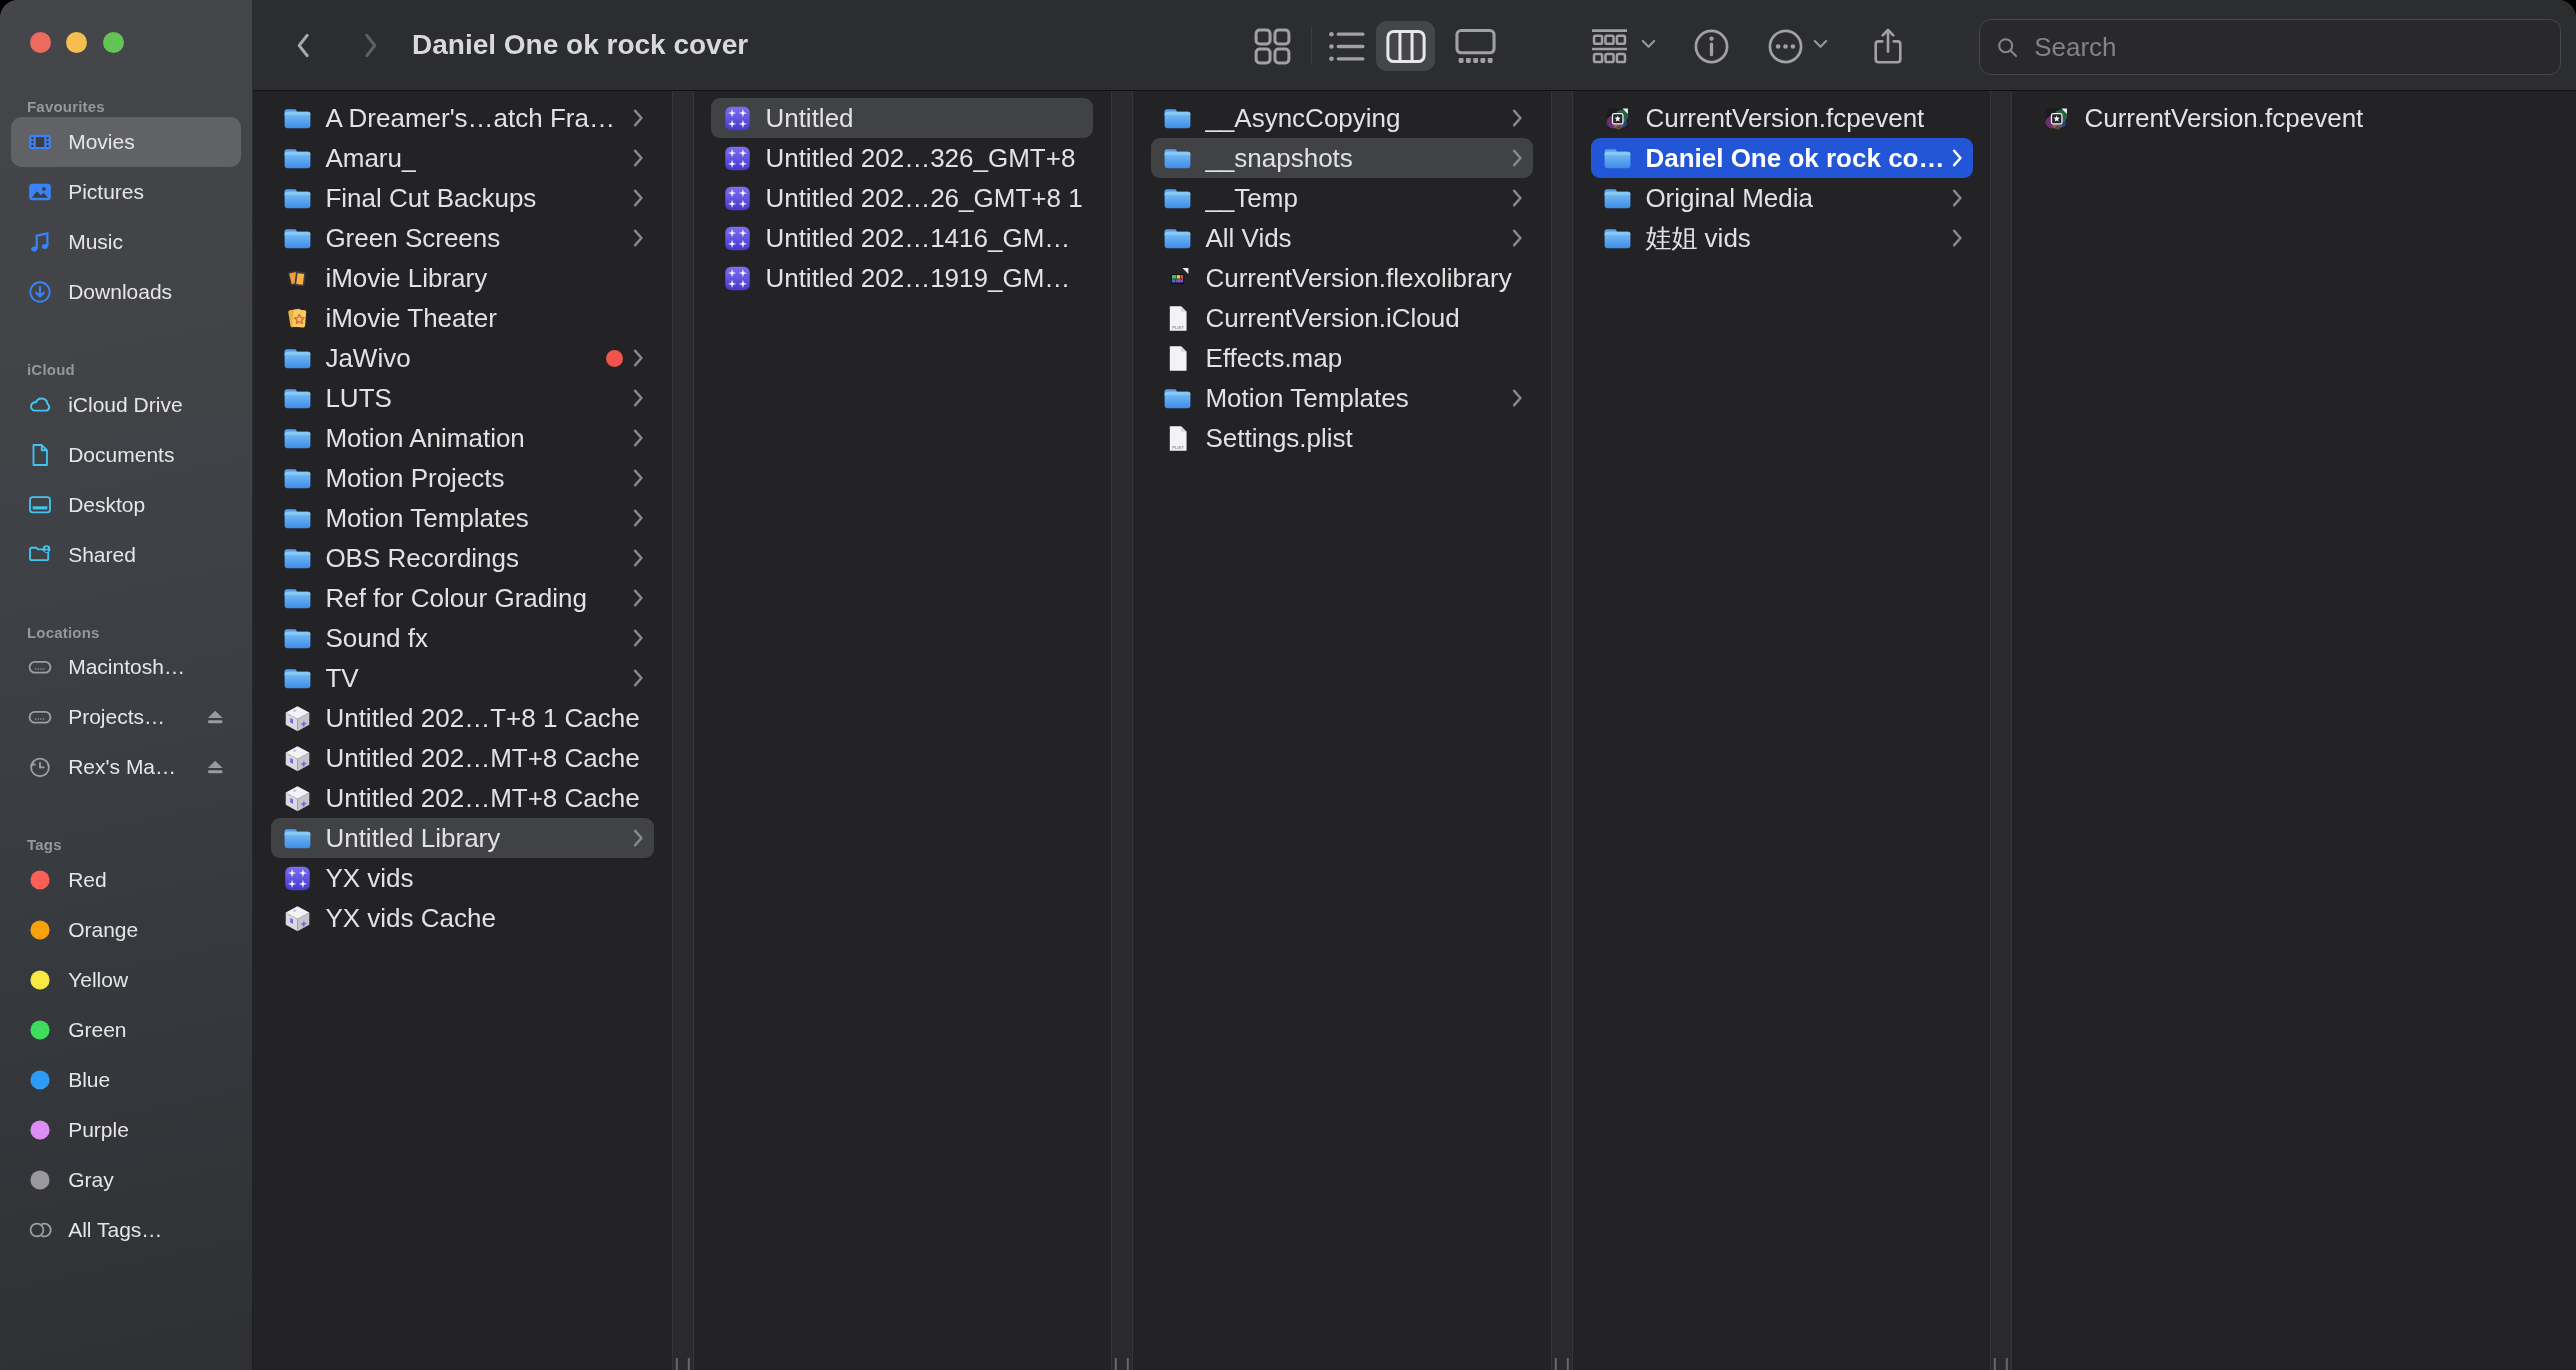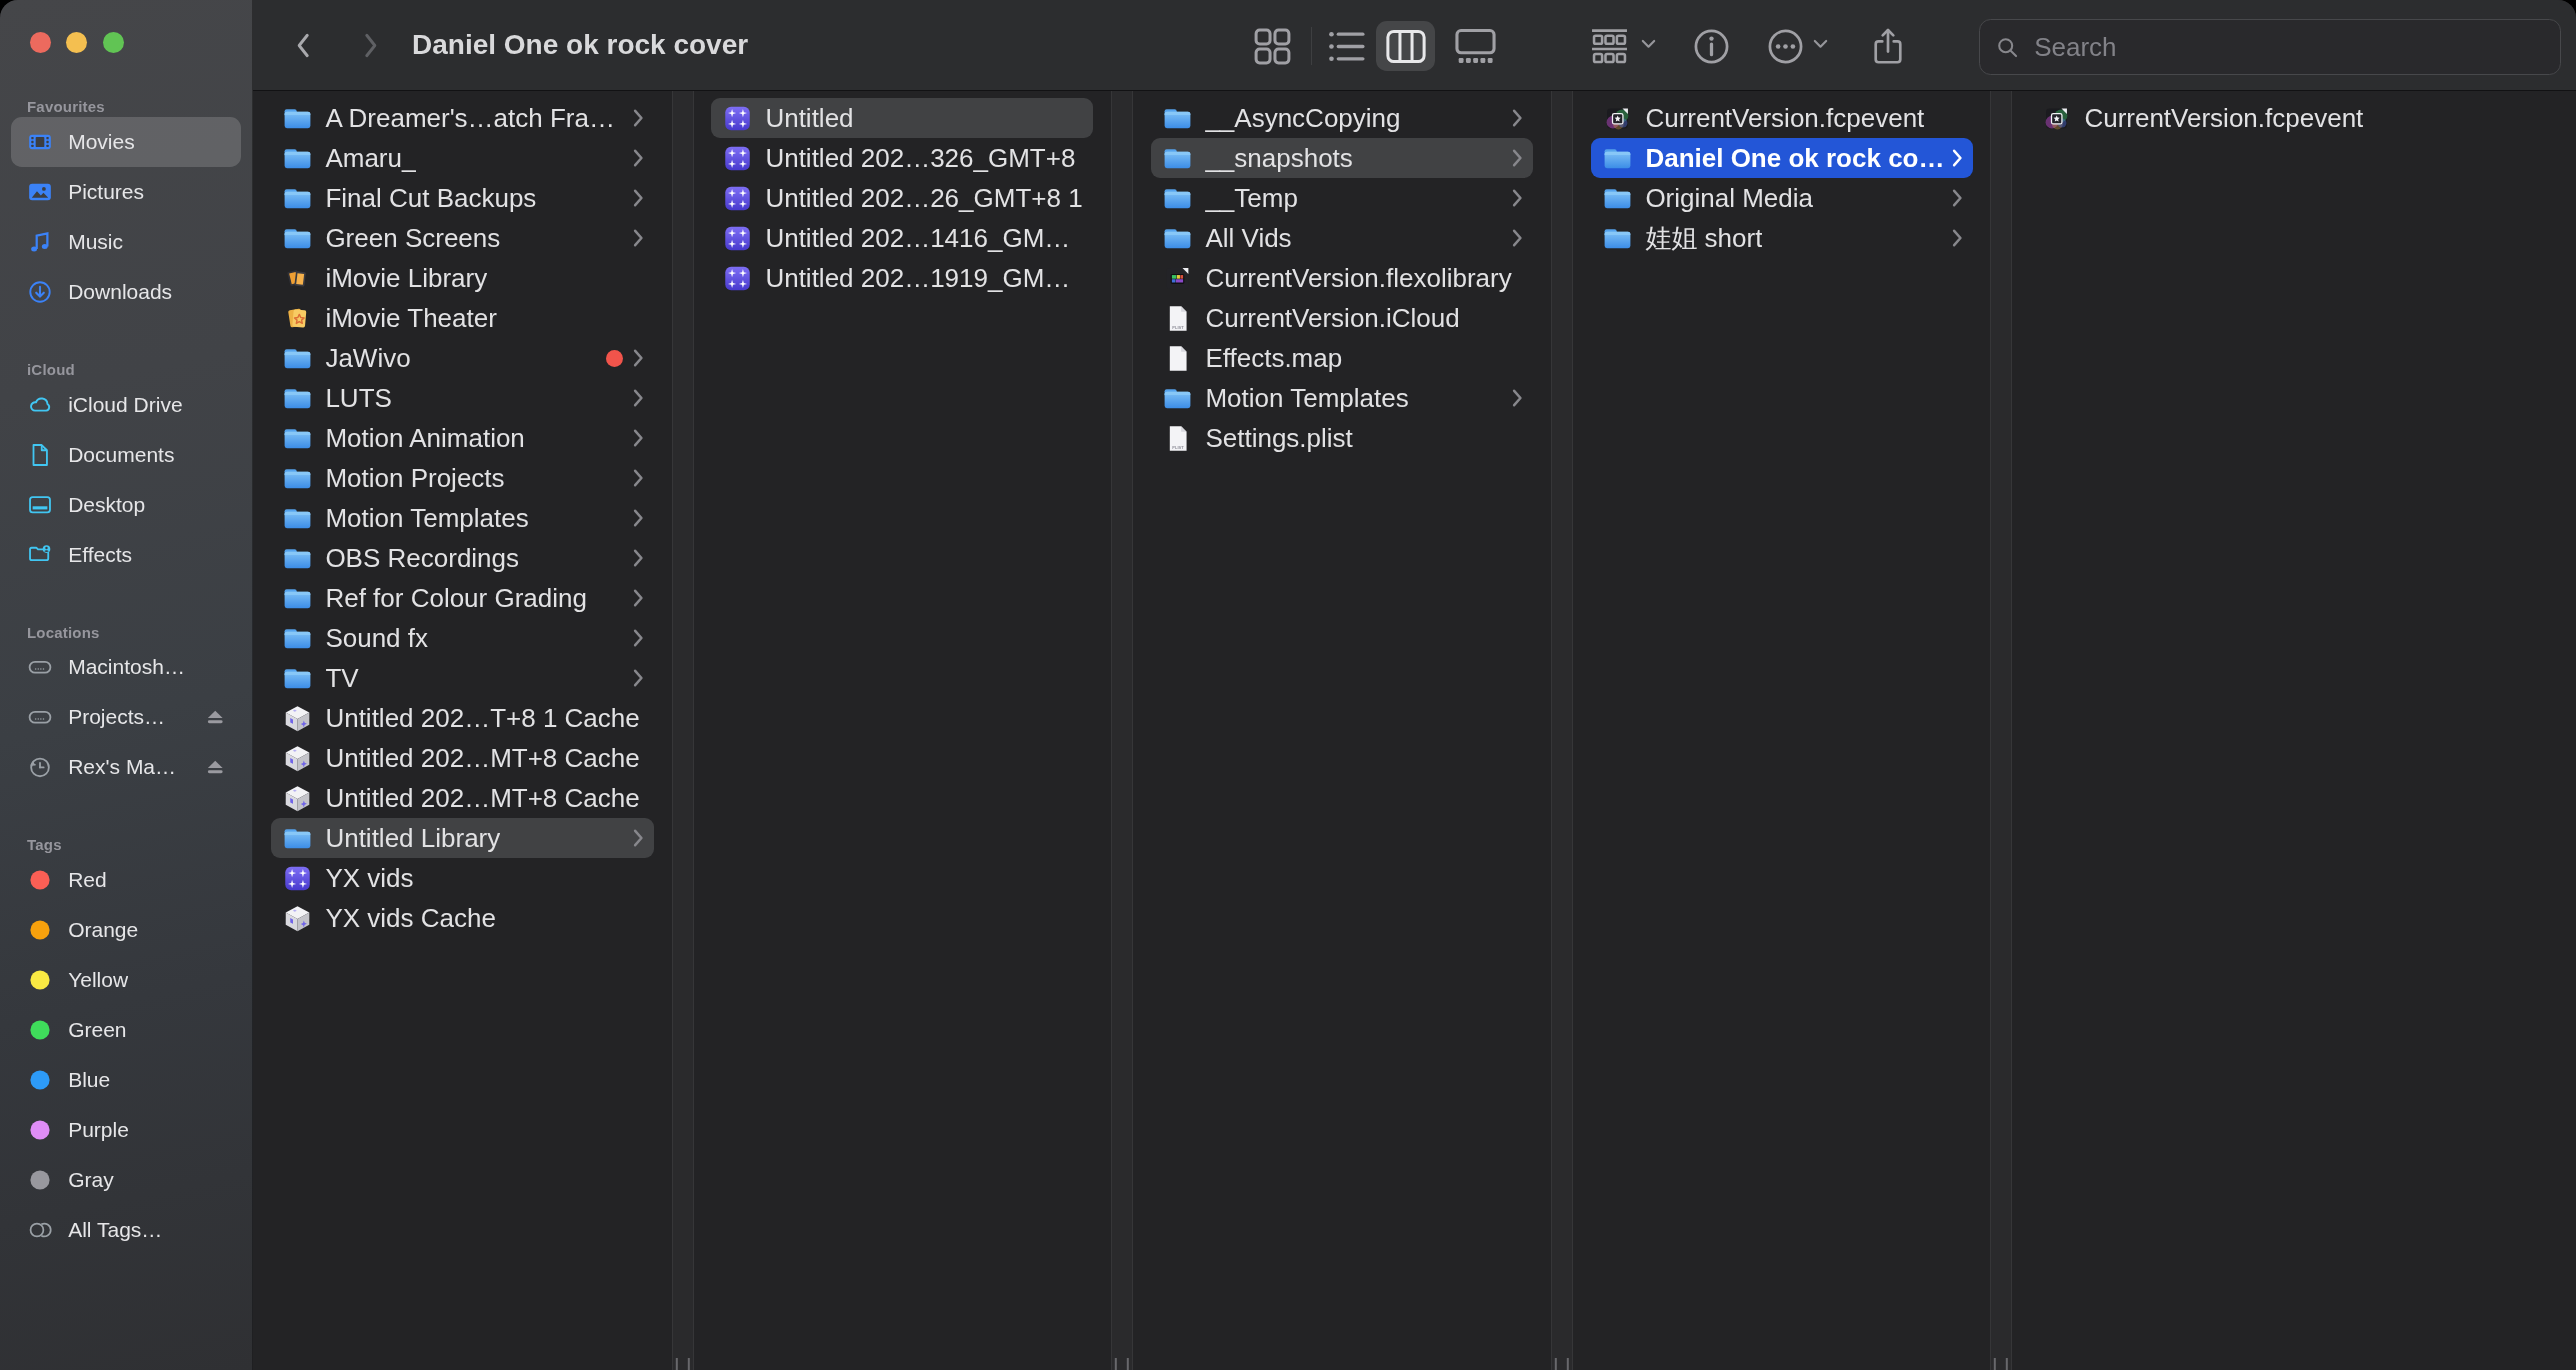--- a/index.html
+++ b/index.html
@@ -171,21 +171,21 @@
           </div>
           <div class="sb-row">
             <span class="sb-icon" style="color: rgb(65, 198, 242);">
               <svg viewBox="0 0 30 30" fill="none" stroke="currentColor" stroke-width="2.1" stroke-linejoin="round">
                 <path d="M3.5 10 V8.6 q0-2 2-2 h5.2 l2 2 h7 M3.5 10 v9 q0 2 2 2 h17 q2 0 2-2 v-7" stroke-linecap="round"></path>
                 <circle cx="22.5" cy="8.2" r="4.4" fill="currentColor" stroke="none"></circle>
                 <circle cx="22.5" cy="6.9" r="1.4" fill="#3c3e42" stroke="none"></circle>
                 <path d="M19.9 10.6 a3.4 3.4 0 0 1 5.2 0 a4.4 4.4 0 0 1 -5.2 0" fill="#3c3e42" stroke="none"></path>
               </svg>
             </span>
-            <span class="sb-label">Effects</span>
+            <span class="sb-label">Shared</span>
           </div>
         </div>
         <div class="sb-section">
           <div class="sb-head">Locations</div>
           <div class="sb-row">
             <span class="sb-icon" style="color: rgb(154, 160, 166);">
               <svg viewBox="0 0 30 30" fill="none" stroke="currentColor">
                 <rect x="3" y="9" width="24" height="12.5" rx="6.2" stroke-width="2.1"></rect>
                 <g fill="currentColor" stroke="none">
                   <circle cx="10" cy="17.4" r="0.9"></circle>
@@ -1130,21 +1130,21 @@
                 <linearGradient id="fg" x1="0" y1="0" x2="0" y2="1">
                   <stop offset="0" stop-color="#7fc1f6"></stop>
                   <stop offset="1" stop-color="#3c8de7"></stop>
                 </linearGradient>
               </defs>
               <rect x="2" y="3.5" width="15" height="9" rx="2.5" fill="#56a3ec"></rect>
               <rect x="2" y="6.5" width="32" height="20.5" rx="3" fill="url(#fg)"></rect>
               <path d="M2 10 q0-3.5 3-3.5 h26 q3 0 3 3.5 v0.5 H2 z" fill="#8ccaf8" opacity="0.8"></path>
             </svg>
           </span>
-          <span class="row-label">娃姐 short</span>
+          <span class="row-label">娃姐 vids</span>
           <span class="row-chev">
             <svg viewBox="0 0 14 22" fill="none" stroke="currentColor" stroke-width="2.8" stroke-linecap="round" stroke-linejoin="round">
               <path d="M3.5 3 L10.5 11 L3.5 19"></path>
             </svg>
           </span>
         </div>
       </div>
       <div class="col" style="left: 1759px; width: 564px;">
         <div class="col-row">
           <span class="row-icon">

